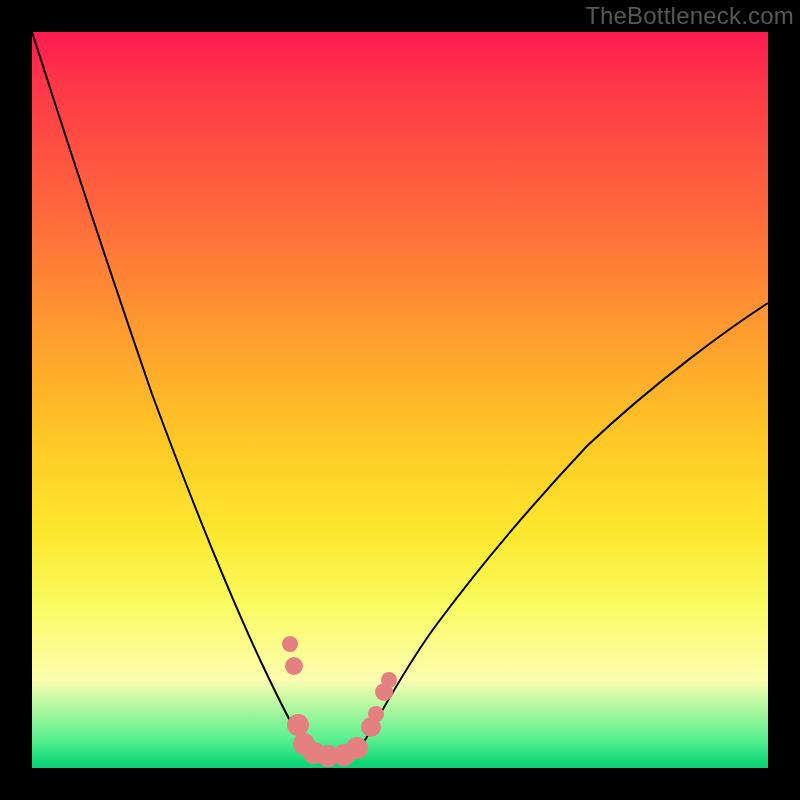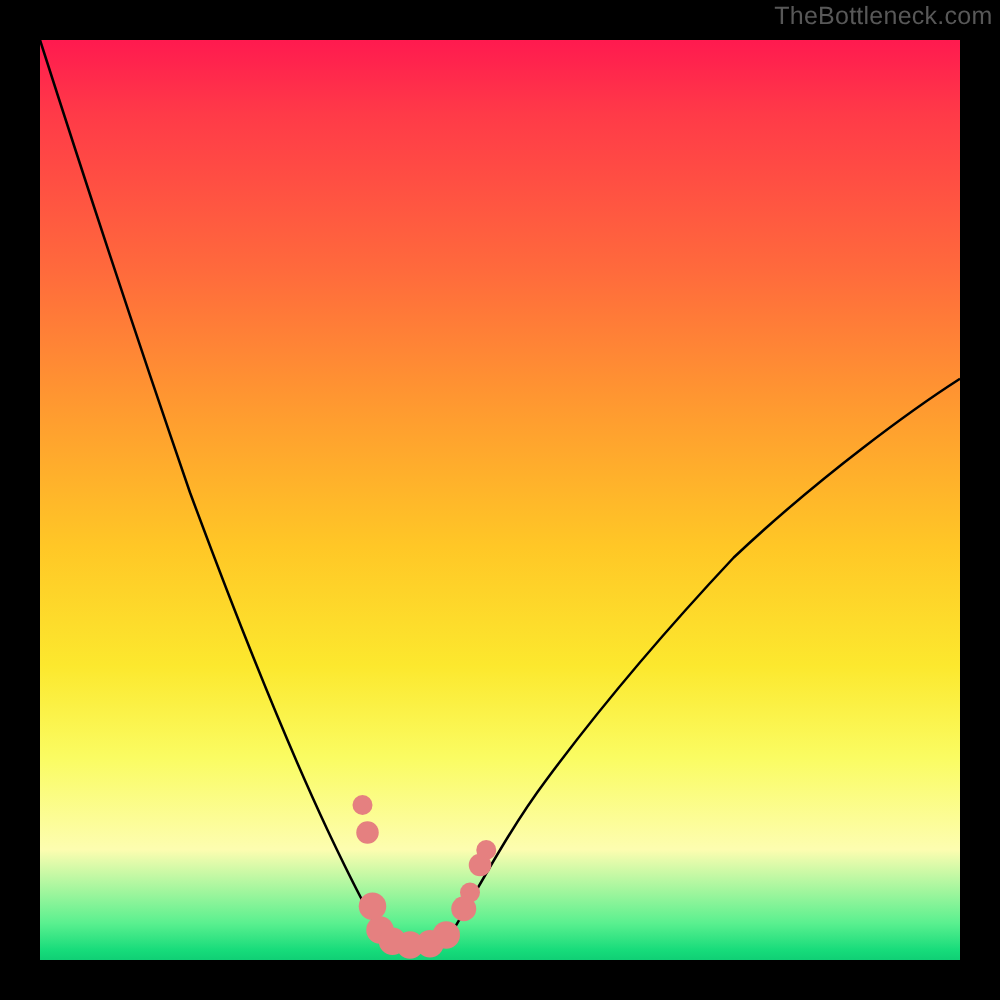--- a/index.html
+++ b/index.html
@@ -37,21 +37,21 @@
       #5af08f 96%,
       #16db7a 99%,
       #10cf75 100%
     );
   }
   .watermark {
     position: absolute;
     right: 6px;
     top: 2px;
     font-family: Arial, Helvetica, sans-serif;
-    font-size: 20px;
+    font-size: 24px;
     font-weight: 400;
     color: #585858;
     letter-spacing: 0.2px;
   }
   svg.curves {
     position: absolute;
     left: 0;
     top: 0;
     width: 736px;
     height: 736px;

